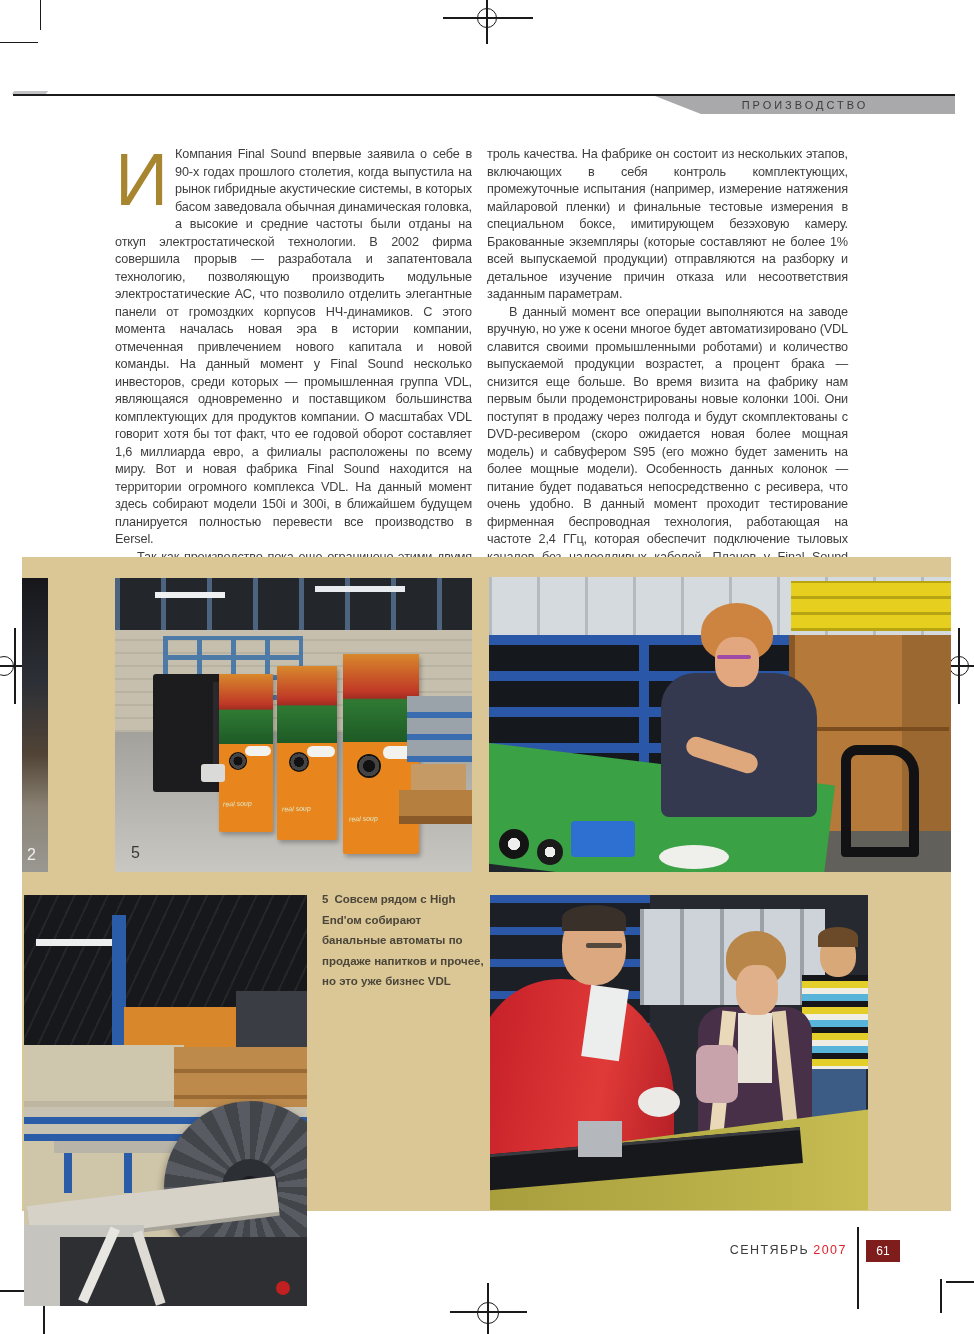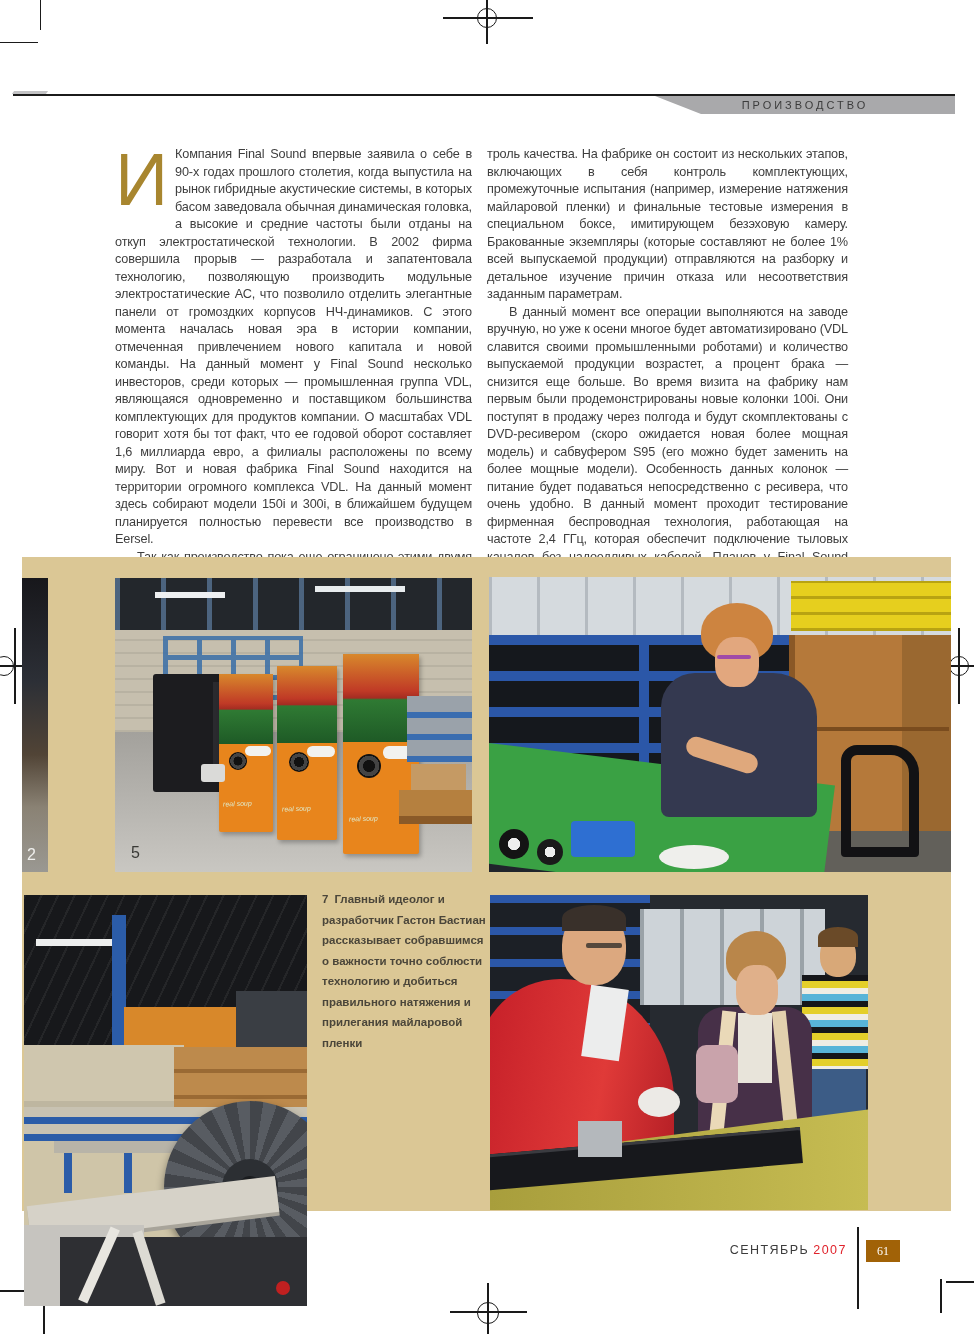--- a/index.html
+++ b/index.html
@@ -160,22 +160,22 @@
   
   .captions{position:absolute;left:322px;top:889px;width:164px;
         font-size:11.5px;line-height:20.5px;font-weight:700;color:#4b463a;}
   .captions p{margin:0;}
   .cap-num{margin-right:6px;}
   
   .footer-date{position:absolute;left:640px;top:1243px;width:207px;text-align:right;
         font-size:12.5px;letter-spacing:1.5px;color:#3c3c3c;}
   .footer-date .yr{color:#e0222b;margin-left:4px;}
   .footer-vline{position:absolute;left:857px;top:1227px;width:2px;height:82px;background:#1a1a1a;}
-  .page-box{position:absolute;left:866px;top:1240px;width:34px;height:22px;background:#a16207;
-        display:flex;align-items:center;justify-content:center;color:#fff;font-size:12px;font-family:Liberation Serif, serif;}
+  .page-box{position:absolute;left:866px;top:1240px;width:34px;height:22px;background:#7f1d1d;
+        display:flex;align-items:center;justify-content:center;color:#fff;font-size:12px;}
   
   .bl-h{position:absolute;left:0;top:1290px;width:36px;height:1.5px;background:#1a1a1a;}
   .bl-v{position:absolute;left:43px;top:1286px;width:1.5px;height:48px;background:#1a1a1a;}
   .br-v{position:absolute;left:940px;top:1279px;width:1.5px;height:34px;background:#1a1a1a;}
   .br-h{position:absolute;left:946px;top:1281px;width:28px;height:1.5px;background:#1a1a1a;}
 </style>
 </head>
 <body>
 
 <div class="page">
@@ -324,21 +324,21 @@
     <span class="p7-head1"></span>
     <span class="p7-hair1"></span>
     <span class="p7-glass1"></span>
     <span class="p7-table"></span>
     <span class="p7-speaker"></span>
     <span class="p7-block"></span>
     <span class="p7-glove"></span>
   </div>
 
   <div class="captions">
-    <p><span class="cap-num">7</span><span>Главный идеолог и разработчик Гастон Бастиан рассказывает собравшимся о важности точно соблюсти технологию и добиться правильного натяжения и прилегания майларовой пленки</span></p>
+    <p><span class="cap-num">5</span><span>Совсем рядом с High End'ом собирают банальные автоматы по продаже напитков и прочее, но это уже бизнес VDL</span></p>
   </div>
 
   <div class="footer-date">
     <span>СЕНТЯБРЬ</span><span class="yr">2007</span>
   </div>
   <span class="footer-vline"></span>
   <div class="page-box">
     <span>61</span>
   </div>
 

